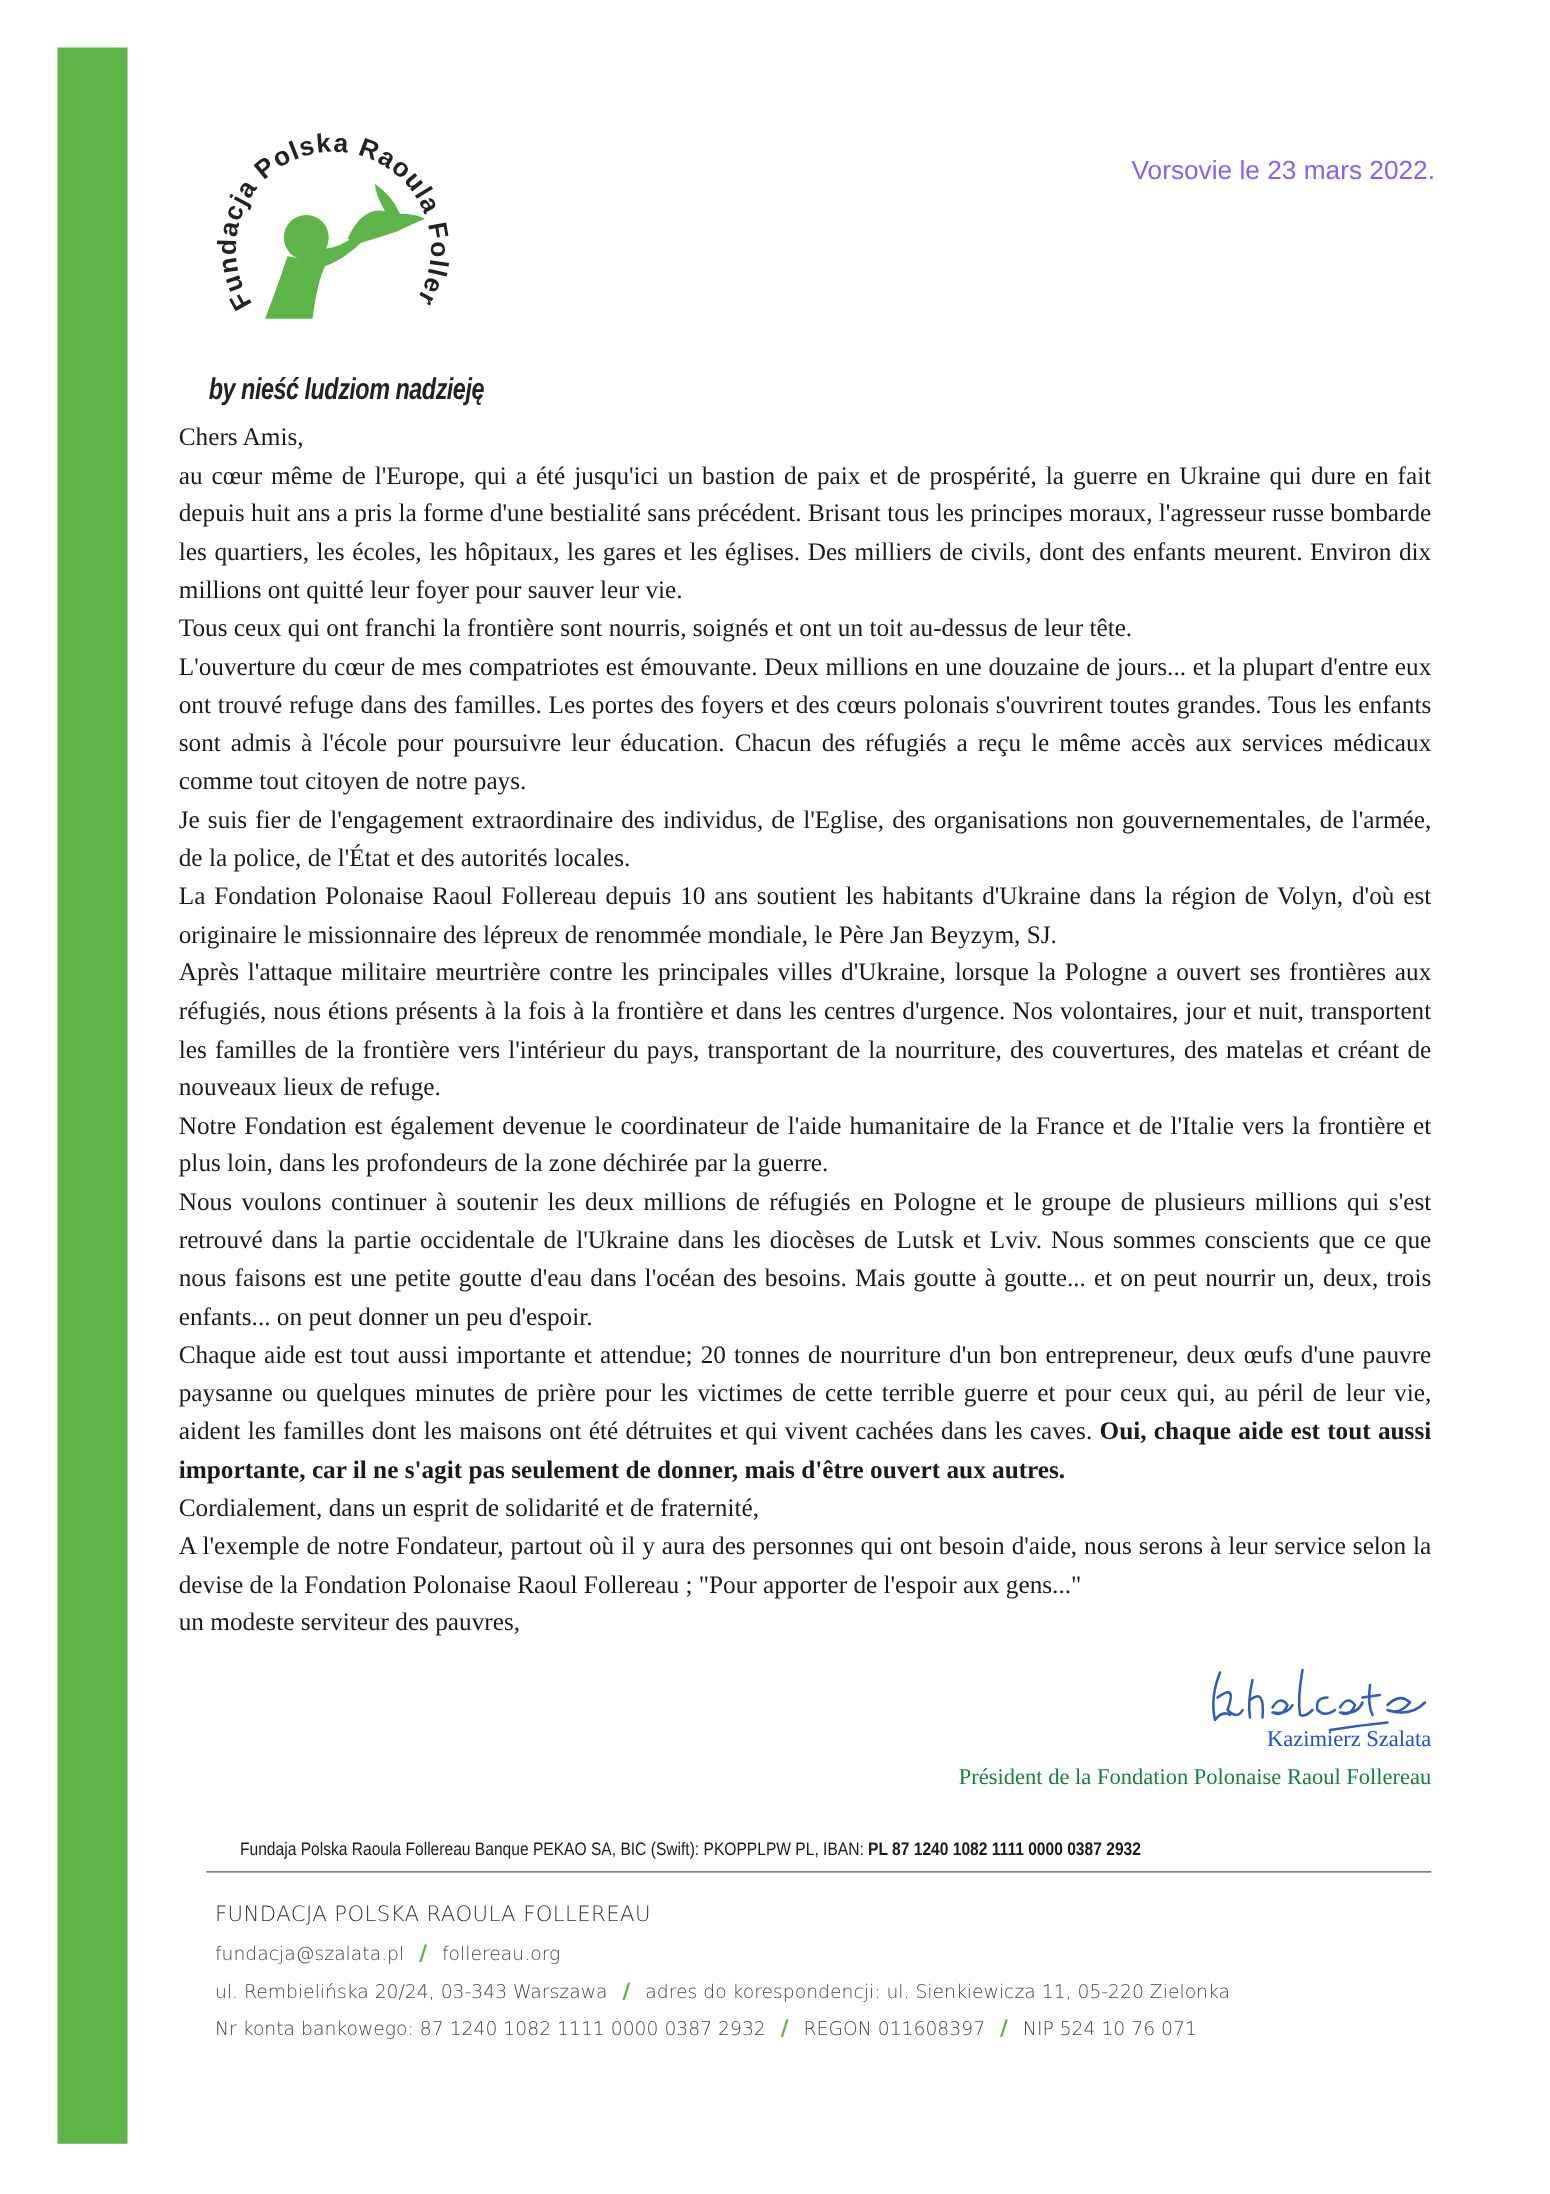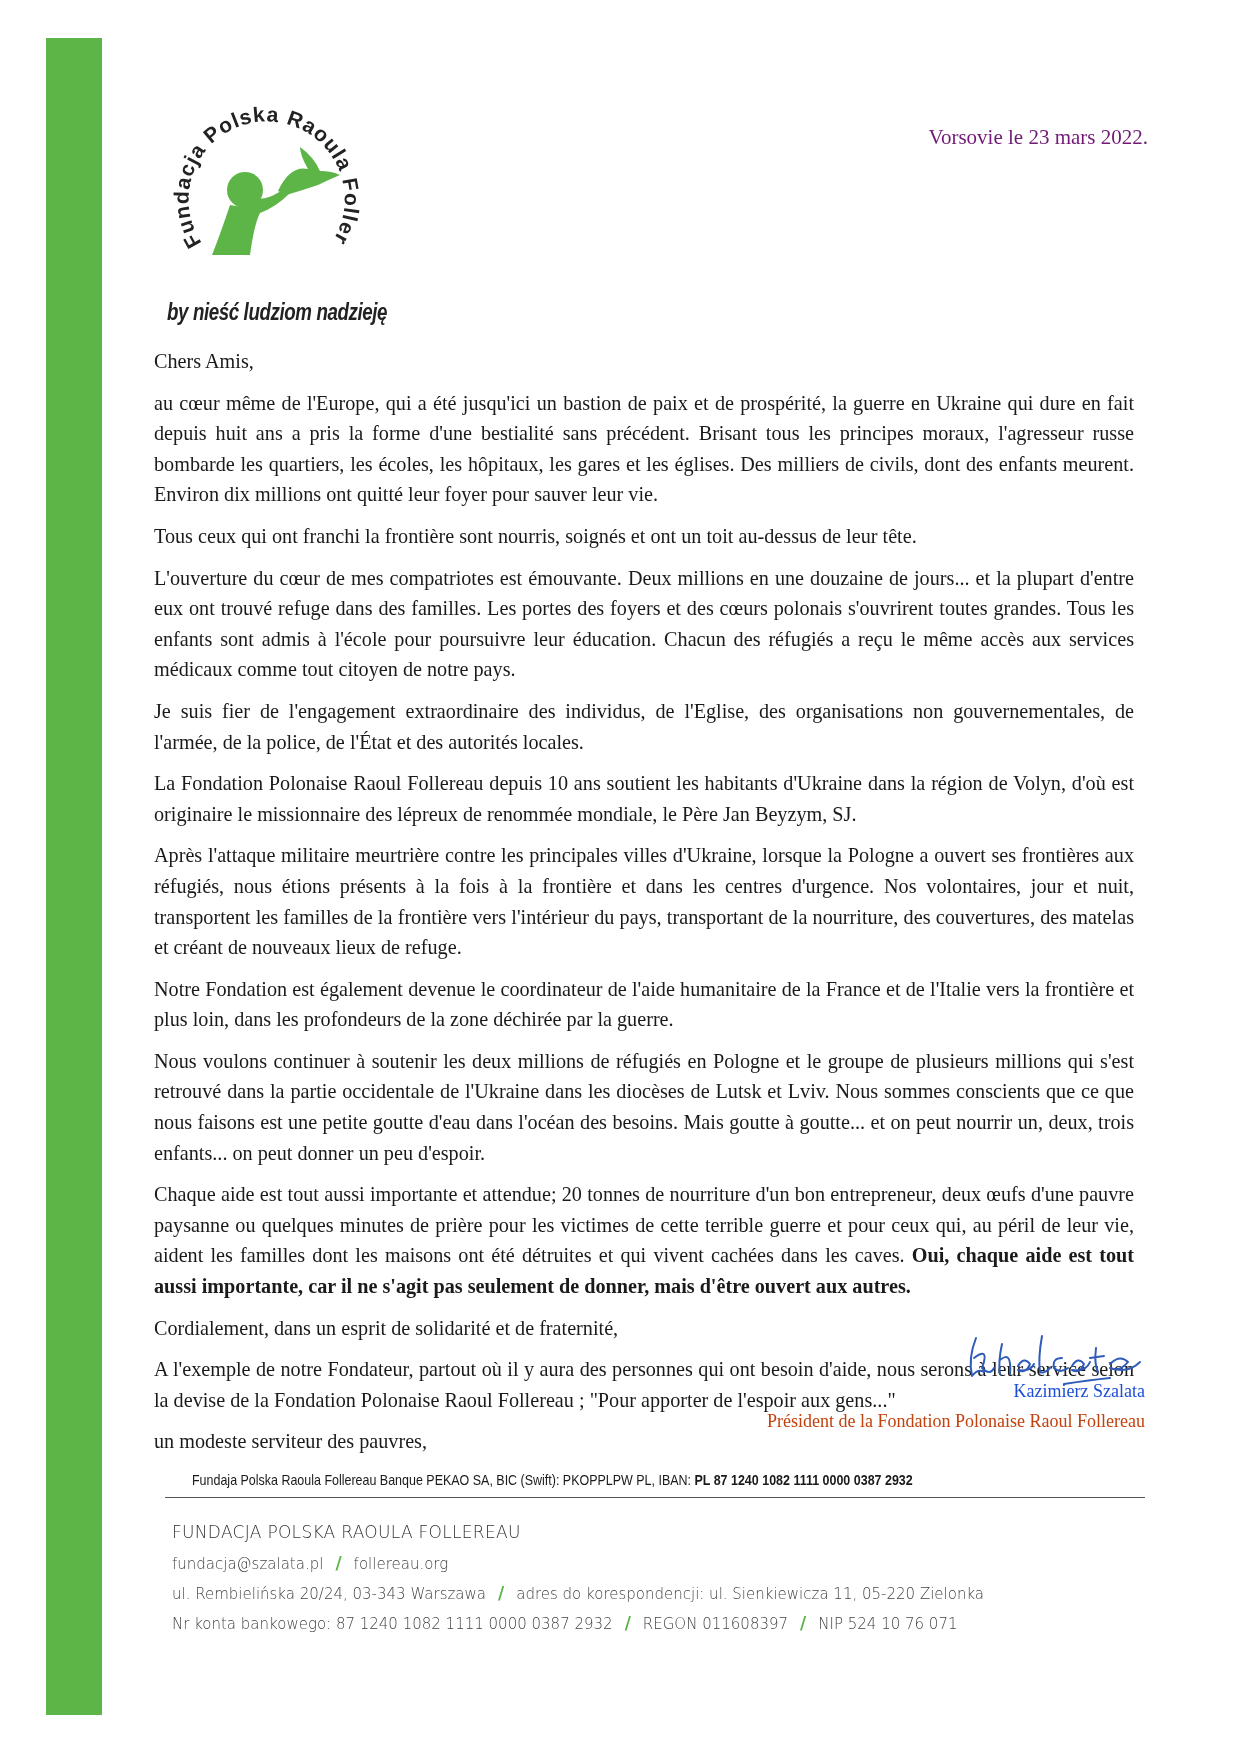--- a/index.html
+++ b/index.html
@@ -1,28 +1,28 @@
 <!DOCTYPE html>
 <html><head>
 <meta charset="utf-8">
 <style>
   html, body { margin: 0; padding: 0; background: #ffffff; }
   body { width: 1240px; height: 1755px; position: relative; overflow: hidden; }
   .page { position: absolute; left: 0; top: 0; width: 1240px; height: 1755px; background: #fff; }
   .green-bar { position: absolute; left: 46px; top: 38px; width: 56px; height: 1677px; background: #5db548; }
   .logo { position: absolute; left: 150px; top: 95px; width: 230px; height: 200px; }
   .slogan { position: absolute; left: 167px; top: 298px; font-family: "Liberation Sans Narrow", "Liberation Sans", sans-serif; font-style: italic; font-weight: bold; font-size: 24px; color: #222; letter-spacing: -0.5px; transform: scaleX(0.78); transform-origin: left top; white-space: nowrap; }
-  .date { position: absolute; right: 92px; top: 125px; font-family: Liberation Serif, serif; font-size: 21px; color: #701a75; }
+  .date { position: absolute; right: 92px; top: 125px; font-family: Liberation Sans, sans-serif; font-size: 21px; color: #8b5cf6; }
   .letter { position: absolute; left: 143px; top: 335px; width: 1002px; font-family: "Liberation Serif", serif; font-size: 20.2px; line-height: 30.6px; color: #1a1a1a; }
-  .letter p { margin: 11px; text-align: justify; }
+  .letter p { margin: 0; text-align: justify; }
   .letter p.last-left { text-align-last: left; }
   .letter b { font-weight: bold; }
   .signature { position: absolute; left: 960px; top: 1328px; width: 190px; height: 60px; }
   .signer-name { position: absolute; right: 95px; top: 1381px; font-family: "Liberation Serif", serif; font-size: 18px; color: #1d4ed8; }
-  .signer-title { position: absolute; right: 95px; top: 1411px; font-family: "Liberation Serif", serif; font-size: 18px; color: #c2410c; }
+  .signer-title { position: absolute; right: 95px; top: 1411px; font-family: "Liberation Serif", serif; font-size: 18px; color: #15803d; }
   .bank-line { position: absolute; left: 192px; top: 1472px; font-family: "Liberation Sans", sans-serif; font-size: 14.5px; color: #1a1a1a; transform: scaleX(0.86); transform-origin: left top; white-space: nowrap; }
   .bank-line b { font-weight: bold; }
   .footer-rule { position: absolute; left: 165px; top: 1497px; width: 980px; height: 1px; background: #555; }
   .footer { position: absolute; left: 172px; top: 1522px; font-family: "DejaVu Sans", sans-serif; font-weight: 300; color: #333; }
   .footer .org { font-size: 17px; letter-spacing: 0.3px; margin-bottom: 11px; }
   .footer .row { font-size: 15px; margin-bottom: 10px; white-space: nowrap; color: #444; }
   .footer .sep { color: #5db548; font-weight: bold; font-size: 17px; margin: 0 12px; }
 </style>
 </head>
 <body>

